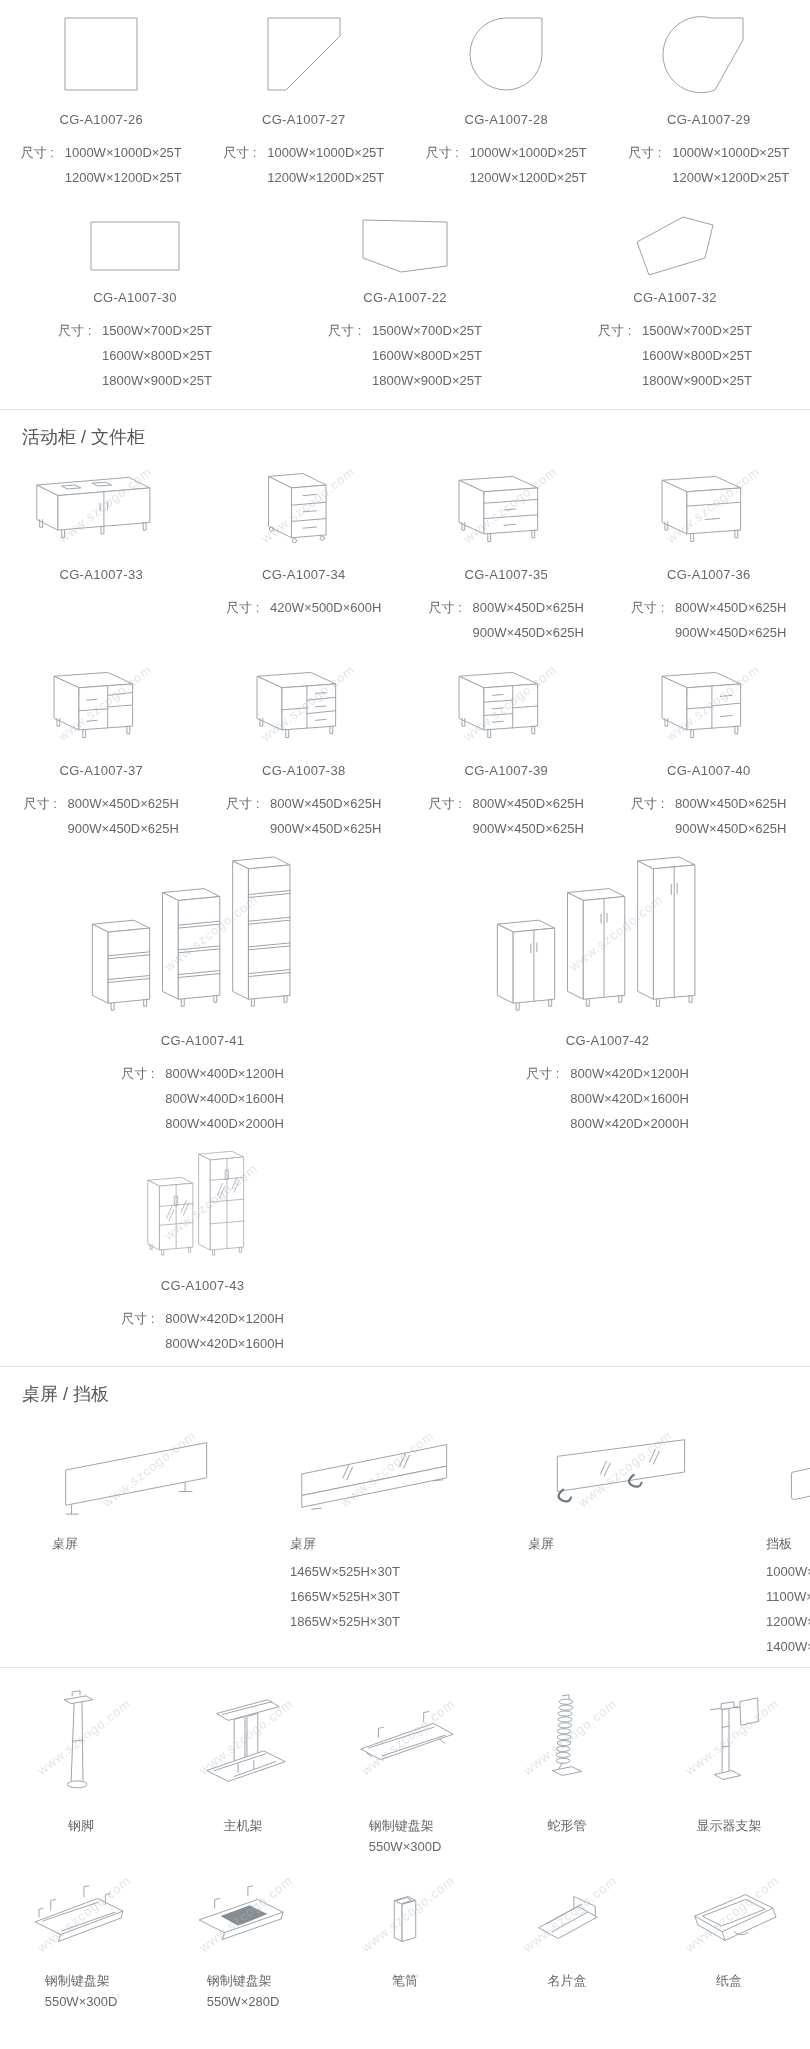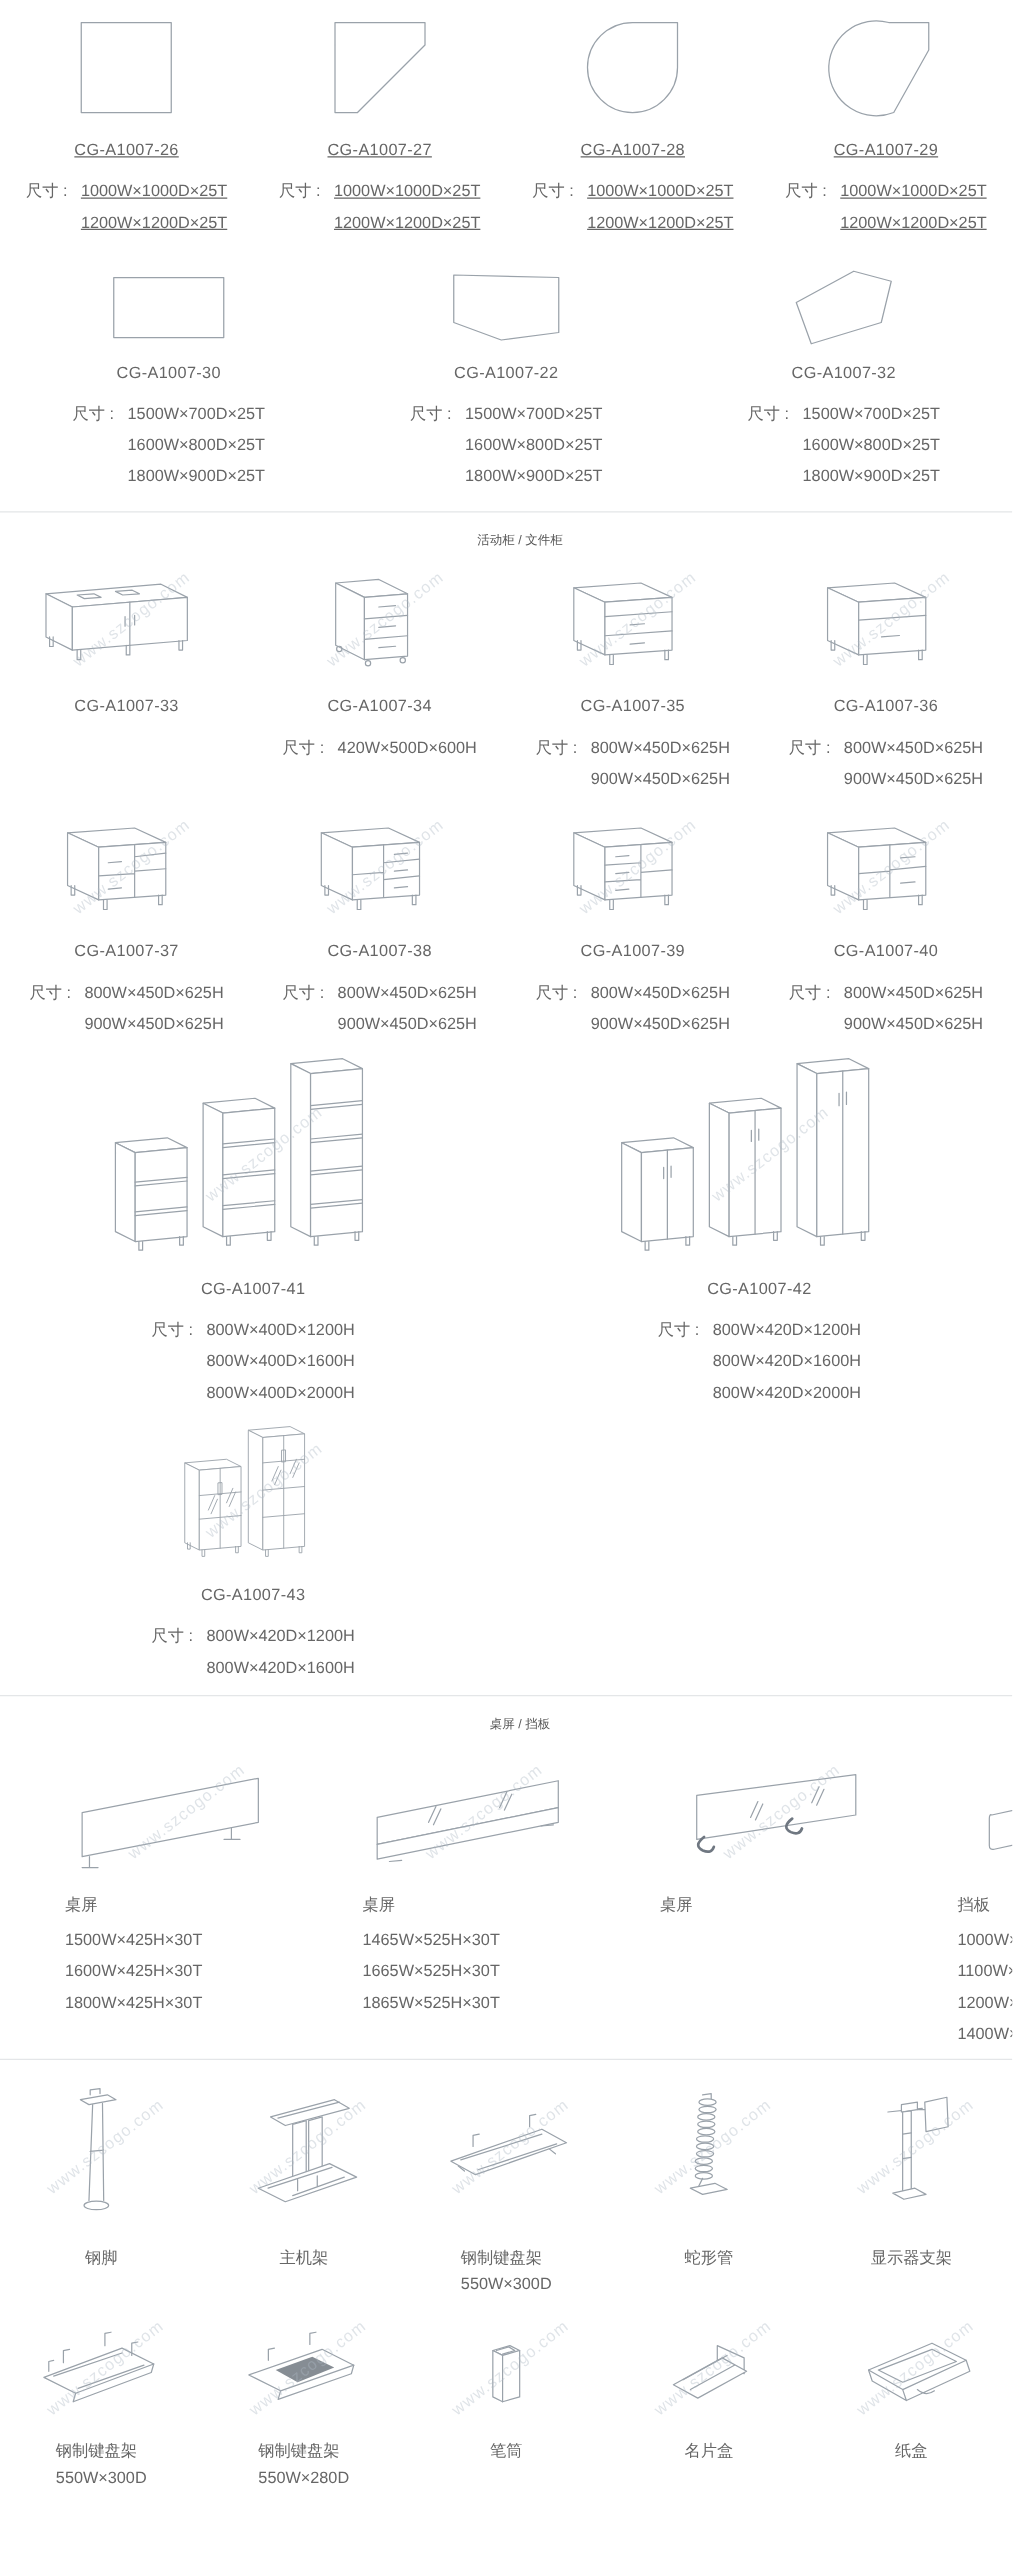--- a/index.html
+++ b/index.html
@@ -13,33 +13,33 @@
   .card.left{align-items:flex-start;padding-left:52px;}
   .card.left .fig{align-self:center;}
   .fig{position:relative;display:flex;align-items:flex-end;justify-content:center;width:100%;}
   .code{font-size:13px;margin-top:12px;letter-spacing:.3px;color:#666;}
   .name{font-size:13px;margin-top:13px;color:#666;}
   .dims{margin-top:13px;font-size:13px;color:#666;}
   .dline{line-height:25px;white-space:nowrap;}
   .pfx{display:inline-block;width:44px;}
   .dcont{padding-left:44px;}
   .screens .dims{margin-top:6px;}
-  .sechead{font-size:10px;color:#555;padding-left:22px;text-align:center;}
+  .sechead{font-size:18px;color:#555;padding-left:22px;}
   .divider{border-top:1px solid #e4e6e8;width:100%;}
   .wm{position:absolute;left:52%;top:48%;transform:translate(-50%,-50%) rotate(-38deg);
       font-size:13px;color:#aeb9c4;opacity:.38;letter-spacing:1px;white-space:nowrap;pointer-events:none;}
   .tblock{display:flex;flex-direction:column;align-items:flex-start;}
   .tblock .dline{line-height:24px;}
   svg{display:block;}
   .f{fill:#fff;stroke:#9aa2aa;stroke-width:1;stroke-linejoin:round;}
   .ln{fill:none;stroke:#9aa2aa;stroke-width:1;stroke-linejoin:round;stroke-linecap:round;}
   .dk{fill:none;stroke:#6f7781;stroke-width:2.2;stroke-linecap:round;}
   .pad{fill:#868d94;stroke:none;}
   
-  .row-shapes1{margin-top:8px;text-decoration:underline;}
+  .row-shapes1{margin-top:8px;}
   .row-shapes2{margin-top:24px;}
   .div1{margin-top:16px;}
   .h-cab{margin-top:15px;}
   .row-cab1{margin-top:10px;}
   .row-cab2{margin-top:14px;}
   .row-cab3{margin-top:10px;}
   .row-cab4{margin-top:6px;}
   .div2{margin-top:10px;}
   .h-scr{margin-top:15px;}
   .row-scr{margin-top:14px;}
@@ -381,25 +381,20 @@
   <div class="grid4 row-scr screens">
     <div class="card left">
       <div class="fig" style="height:102px">
         <span class="wm">www.szcogo.com</span>
         <svg width="186" height="100" viewBox="0 0 190 100">
           <polygon class="f" points="14,48 158,20 158,56 14,84"></polygon>
           <path class="ln" d="M20,84 l0,9 M14,93 l13,0 M136,61 l0,9 M130,70 l13,0"></path>
         </svg>
       </div>
       <div class="name">桌屏</div>
-      <div class="dims">
-        <div class="dline">1500W×425H×30T</div>
-        <div class="dline">1600W×425H×30T</div>
-        <div class="dline">1800W×425H×30T</div>
-      </div>
     </div>
     <div class="card left">
       <div class="fig" style="height:102px">
         <span class="wm">www.szcogo.com</span>
         <svg width="186" height="100" viewBox="0 0 190 100">
           <polygon class="f" points="12,52 160,22 160,44 12,74"></polygon>
           <polygon class="f" points="12,74 160,44 160,56 12,86"></polygon>
           <path class="ln" d="M22,88 l10,-1 M146,59 l10,-1 M54,56 l6,-13 M58,58 l6,-13 M112,44 l6,-13 M116,46 l6,-13"></path>
         </svg>
       </div>

